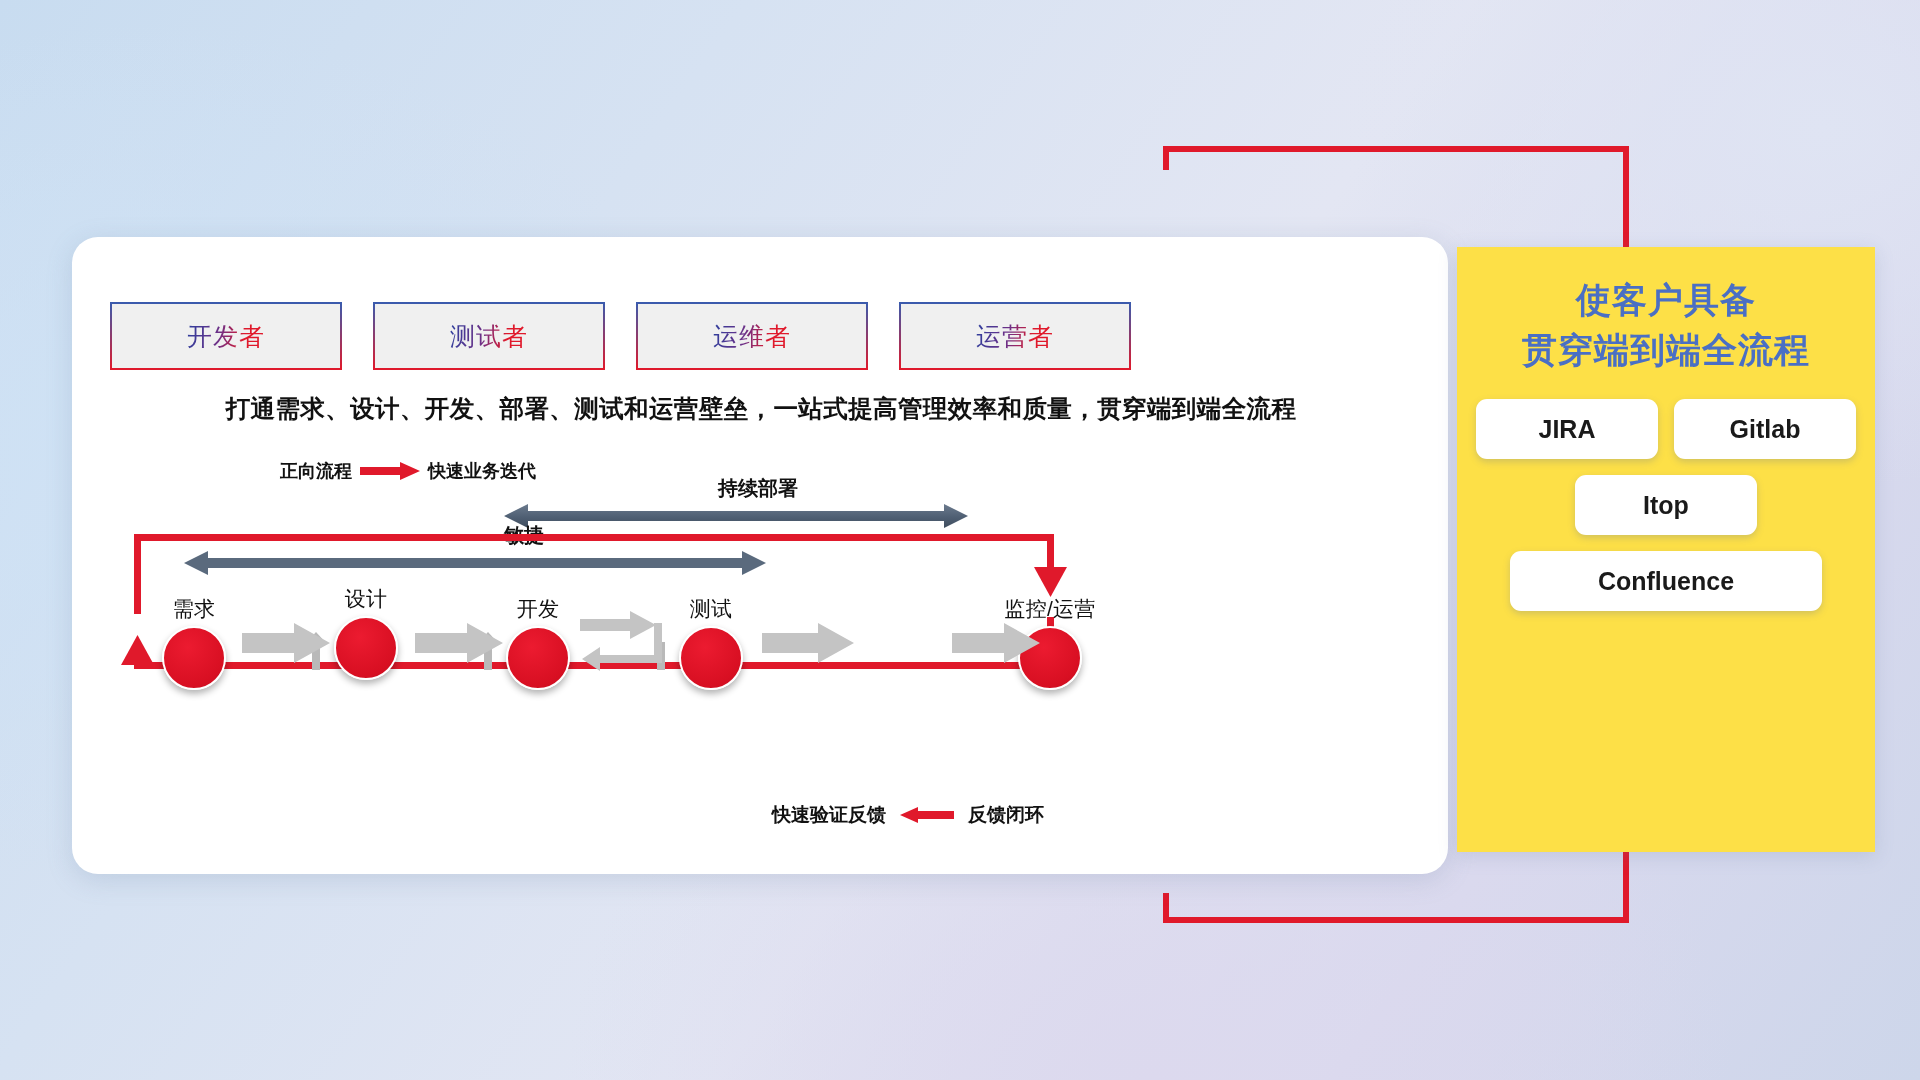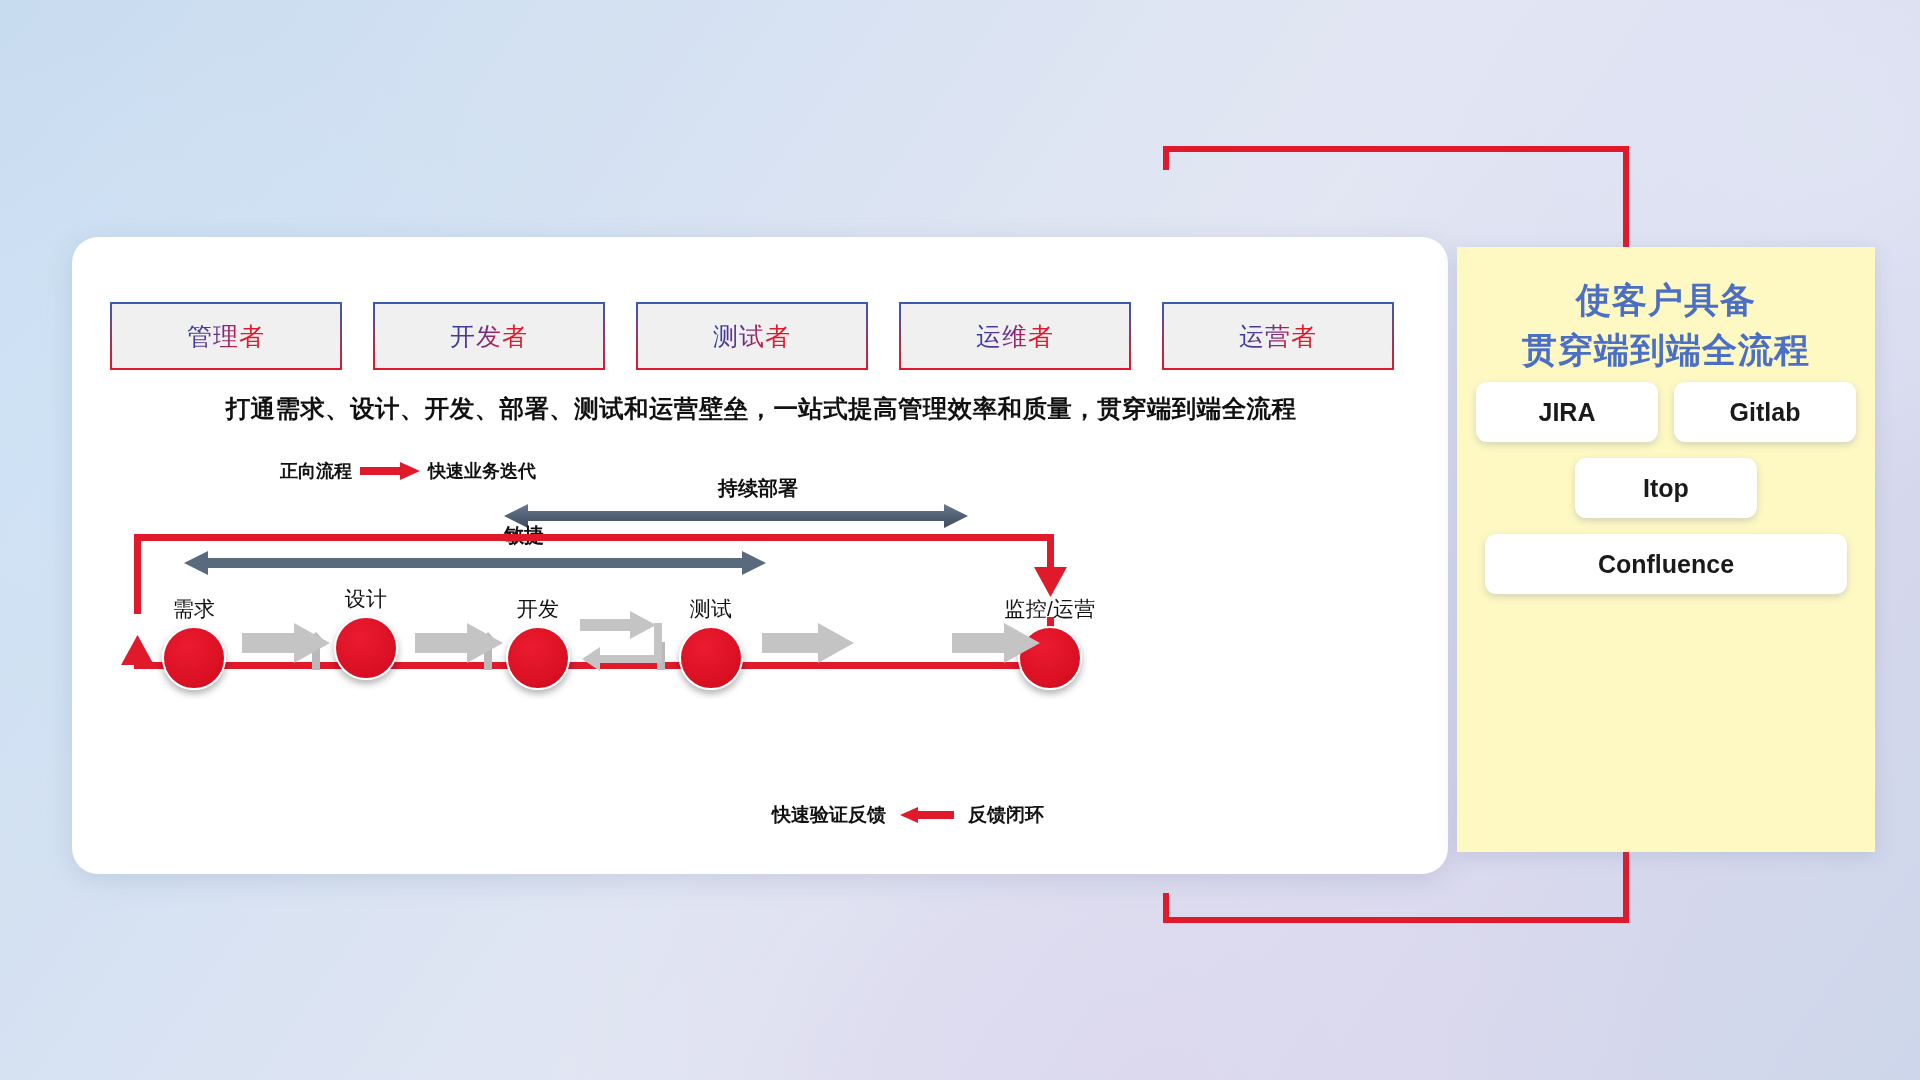--- a/index.html
+++ b/index.html
@@ -112,58 +112,55 @@
     display: flex; align-items: center; gap: 14px;
     font-size: 19px; font-weight: bold; color: #111; white-space: nowrap;
   }
   .fb-arrow { width: 54px; height: 16px; flex: none; }
 
   
   .side-panel {
     position: absolute;
     left: 1457px; top: 247px;
     width: 418px; height: 605px;
-    background: #fef9c3;
+    background: #fde047;
     box-shadow: 0 4px 18px rgba(100,120,160,0.20);
   }
   .side-head {
     margin-top: 28px; text-align: center;
     color: #4a6fc4; font-size: 35px; font-weight: bold;
     line-height: 1.42; letter-spacing: 1px;
   }
   .tools {
-    margin: 8px 14px 0 14px;
+    margin: 25px 14px 0 14px;
     display: flex; flex-wrap: wrap; gap: 16px 16px; justify-content: center;
   }
   .tool-pill {
     width: 182px; height: 60px;
     background: #ffffff; border-radius: 11px;
     box-shadow: 0 3px 7px rgba(90,110,150,0.26);
     display: flex; align-items: center; justify-content: center;
     font-size: 25px; font-weight: bold; color: #1a1a1a;
   }
-  .tool-pill.wide { width: 362px; }
+  .tool-pill.wide { width: 312px; }
 </style>
 </head>
 <body>
 
 <div id="stage">
 
   <div class="connector-seg" style="left:1163px; top:146px; width:6px; height:24px;"></div>
   <div class="connector-seg" style="left:1163px; top:146px; width:466px; height:6px;"></div>
   <div class="connector-seg" style="left:1623px; top:146px; width:6px; height:777px;"></div>
   <div class="connector-seg" style="left:1163px; top:917px; width:466px; height:6px;"></div>
   <div class="connector-seg" style="left:1163px; top:893px; width:6px; height:30px;"></div>
 
   <div class="card">
 
     <div class="roles">
-      <div class="role-box">
-        <span class="role-label">管理者</span>
-      </div>
       <div class="role-box">
         <span class="role-label">开发者</span>
       </div>
       <div class="role-box">
         <span class="role-label">测试者</span>
       </div>
       <div class="role-box">
         <span class="role-label">运维者</span>
       </div>
       <div class="role-box">

